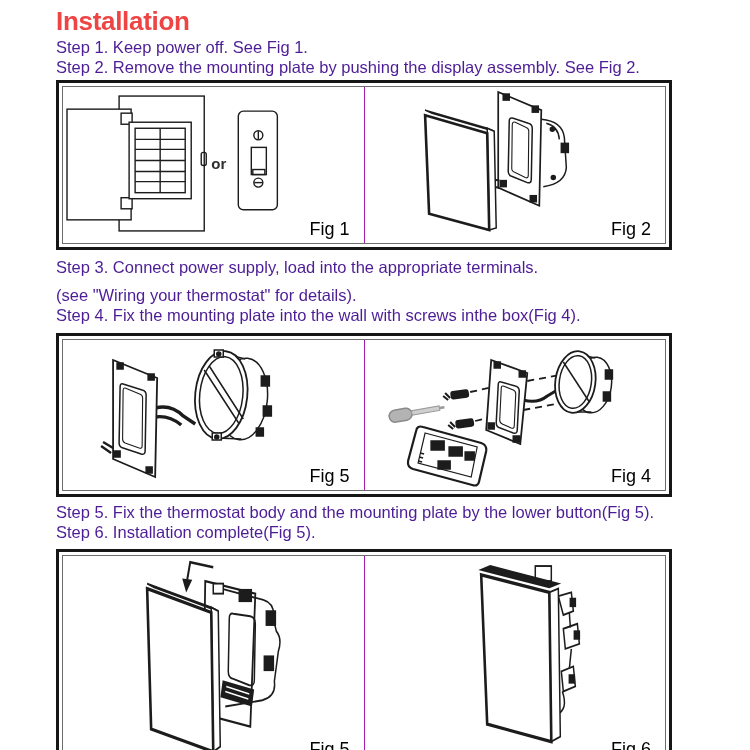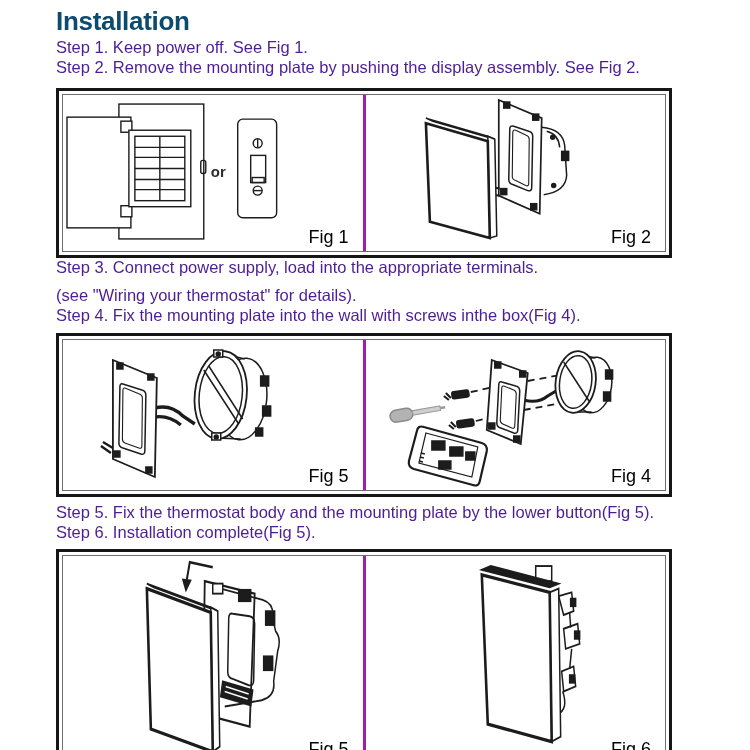--- a/index.html
+++ b/index.html
@@ -2,54 +2,54 @@
 <html><head>
 <meta charset="utf-8">
 <style>
   html,body{margin:0;padding:0;}
   body{
     width:750px;height:750px;position:relative;background:#ffffff;
     font-family:"Liberation Sans",sans-serif;overflow:hidden;
   }
   .title{
     position:absolute;left:56px;top:6px;font-size:26px;font-weight:bold;
-    color:#0c4a6e;letter-spacing:-0.3px;
+    color:#ef4444;letter-spacing:-0.3px;
   }
   .step{
     position:absolute;left:56px;font-size:16.5px;color:#4c1d95;white-space:nowrap;
   }
   .figbox{
     position:absolute;left:56px;width:616px;border:3px solid #161616;
     padding:3px;box-sizing:border-box;background:#fff;
   }
   .figinner{
     width:100%;height:100%;border:1px solid #6e6e6e;box-sizing:border-box;
     display:flex;
   }
   .figcell{flex:1;position:relative;overflow:hidden;}
-  .figcell.right{border-left:3px solid #a21caf;}
+  .figcell.right{border-left:1px solid #a21caf;}
   .figlabel{
     position:absolute;right:14px;bottom:3px;font-size:18px;color:#000000;
   }
   svg.art{position:absolute;left:0;top:0;width:100%;height:100%;}
 </style>
 </head>
 <body>
 
 <div class="title">Installation</div>
 
 <div class="step" style="top:38px">Step 1. Keep power off. See Fig 1.</div>
 <div class="step" style="top:58px">Step 2. Remove the mounting plate by pushing the display assembly. See Fig 2.</div>
 <div class="step" style="top:258px">Step 3. Connect power supply, load into the appropriate terminals.</div>
 <div class="step" style="top:286px">(see "Wiring your thermostat" for details).</div>
 <div class="step" style="top:306px">Step 4. Fix the mounting plate into the wall with screws inthe box(Fig 4).</div>
 <div class="step" style="top:503px">Step 5. Fix the thermostat body and the mounting plate by the lower button(Fig 5).</div>
 <div class="step" style="top:523px">Step 6. Installation complete(Fig 5).</div>
 
-<div class="figbox" style="top:88px;height:170px;">
+<div class="figbox" style="top:80px;height:170px;">
   <div class="figinner">
 
     <div class="figcell">
       <svg class="art" viewBox="0 0 300 155" preserveAspectRatio="none">
         <g stroke="#1c1c1c" fill="none" stroke-width="1.4">
 
           <rect x="56" y="9" width="85" height="134"></rect>
 
           <rect x="4" y="22" width="64" height="110" fill="#ffffff"></rect>
 

